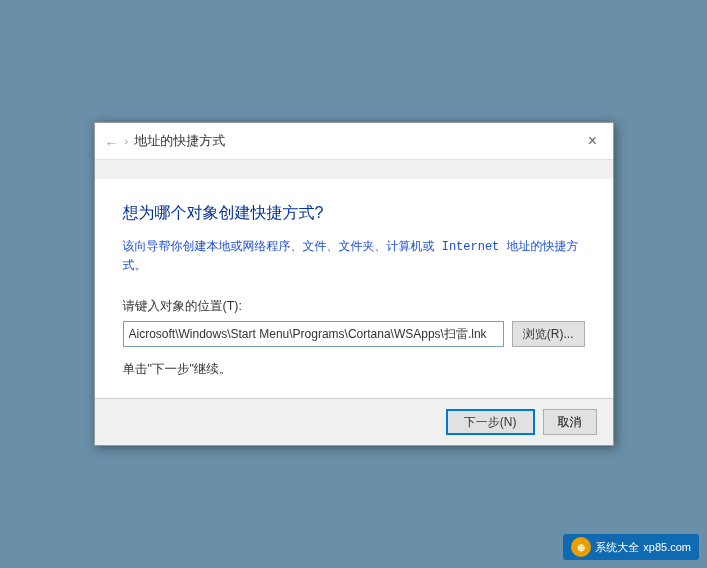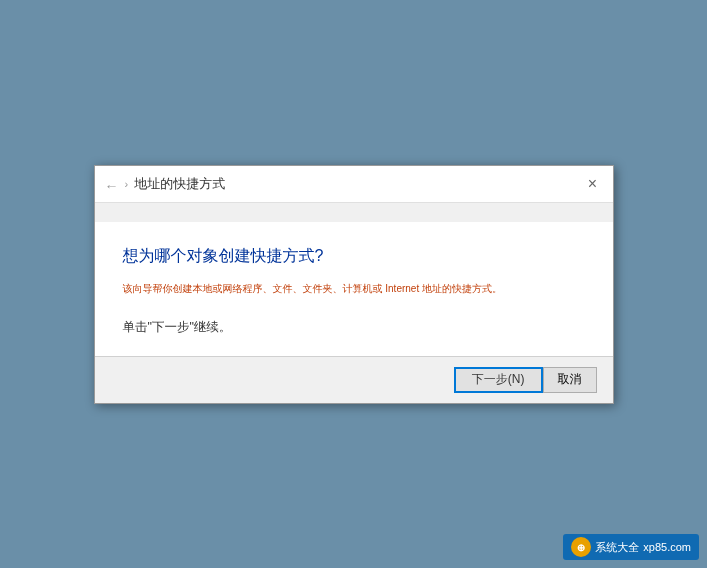--- a/index.html
+++ b/index.html
@@ -76,24 +76,25 @@
     }
 
     .heading {
       font-size: 16px;
       color: #003399;
       font-weight: normal;
       margin-bottom: 14px;
     }
 
     .description {
-      font-size: 10px;
-      color: #c2410c;
+      font-size: 12px;
+      color: #1d4ed8;
       line-height: 1.6;
       margin-bottom: 22px;
+      font-family: Liberation Mono, monospace;
     }
 
     .field-section {
       margin-bottom: 10px;
     }
 
     .field-label {
       font-size: 12.5px;
       color: #333;
       margin-bottom: 6px;
@@ -134,21 +135,21 @@
       color: #333;
       margin-top: 14px;
     }
 
     .footer {
       background: #f0f0f0;
       border-top: 1px solid #d0d0d0;
       padding: 10px 16px;
       display: flex;
       justify-content: flex-end;
-      gap: 0;
+      gap: 8px;
       align-items: center;
     }
 
     .next-btn {
       height: 26px;
       padding: 0 16px;
       background: #e1e1e1;
       border: 1px solid #adadad;
       font-size: 12px;
       font-family: inherit;
@@ -220,20 +221,27 @@
       </div>
       <div class="close-btn">×</div>
     </div>
 
     <div class="content">
 
       <div class="heading">想为哪个对象创建快捷方式?</div>
 
       <div class="description">该向导帮你创建本地或网络程序、文件、文件夹、计算机或 Internet 地址的快捷方式。</div>
 
+      <div class="field-section">
+        <div class="field-label">请键入对象的位置(T):</div>
+        <div class="field-row">
+          <input class="path-input" type="text" value="Aicrosoft\Windows\Start Menu\Programs\Cortana\WSApps\扫雷.lnk" style="">
+          <button class="browse-btn">浏览(R)...</button>
+        </div>
+      </div>
 
       <div class="hint-text">单击"下一步"继续。</div>
     </div>
 
     <div class="footer">
       <button class="next-btn">下一步(N)</button>
       <button class="cancel-btn">取消</button>
     </div>
   </div>
 

